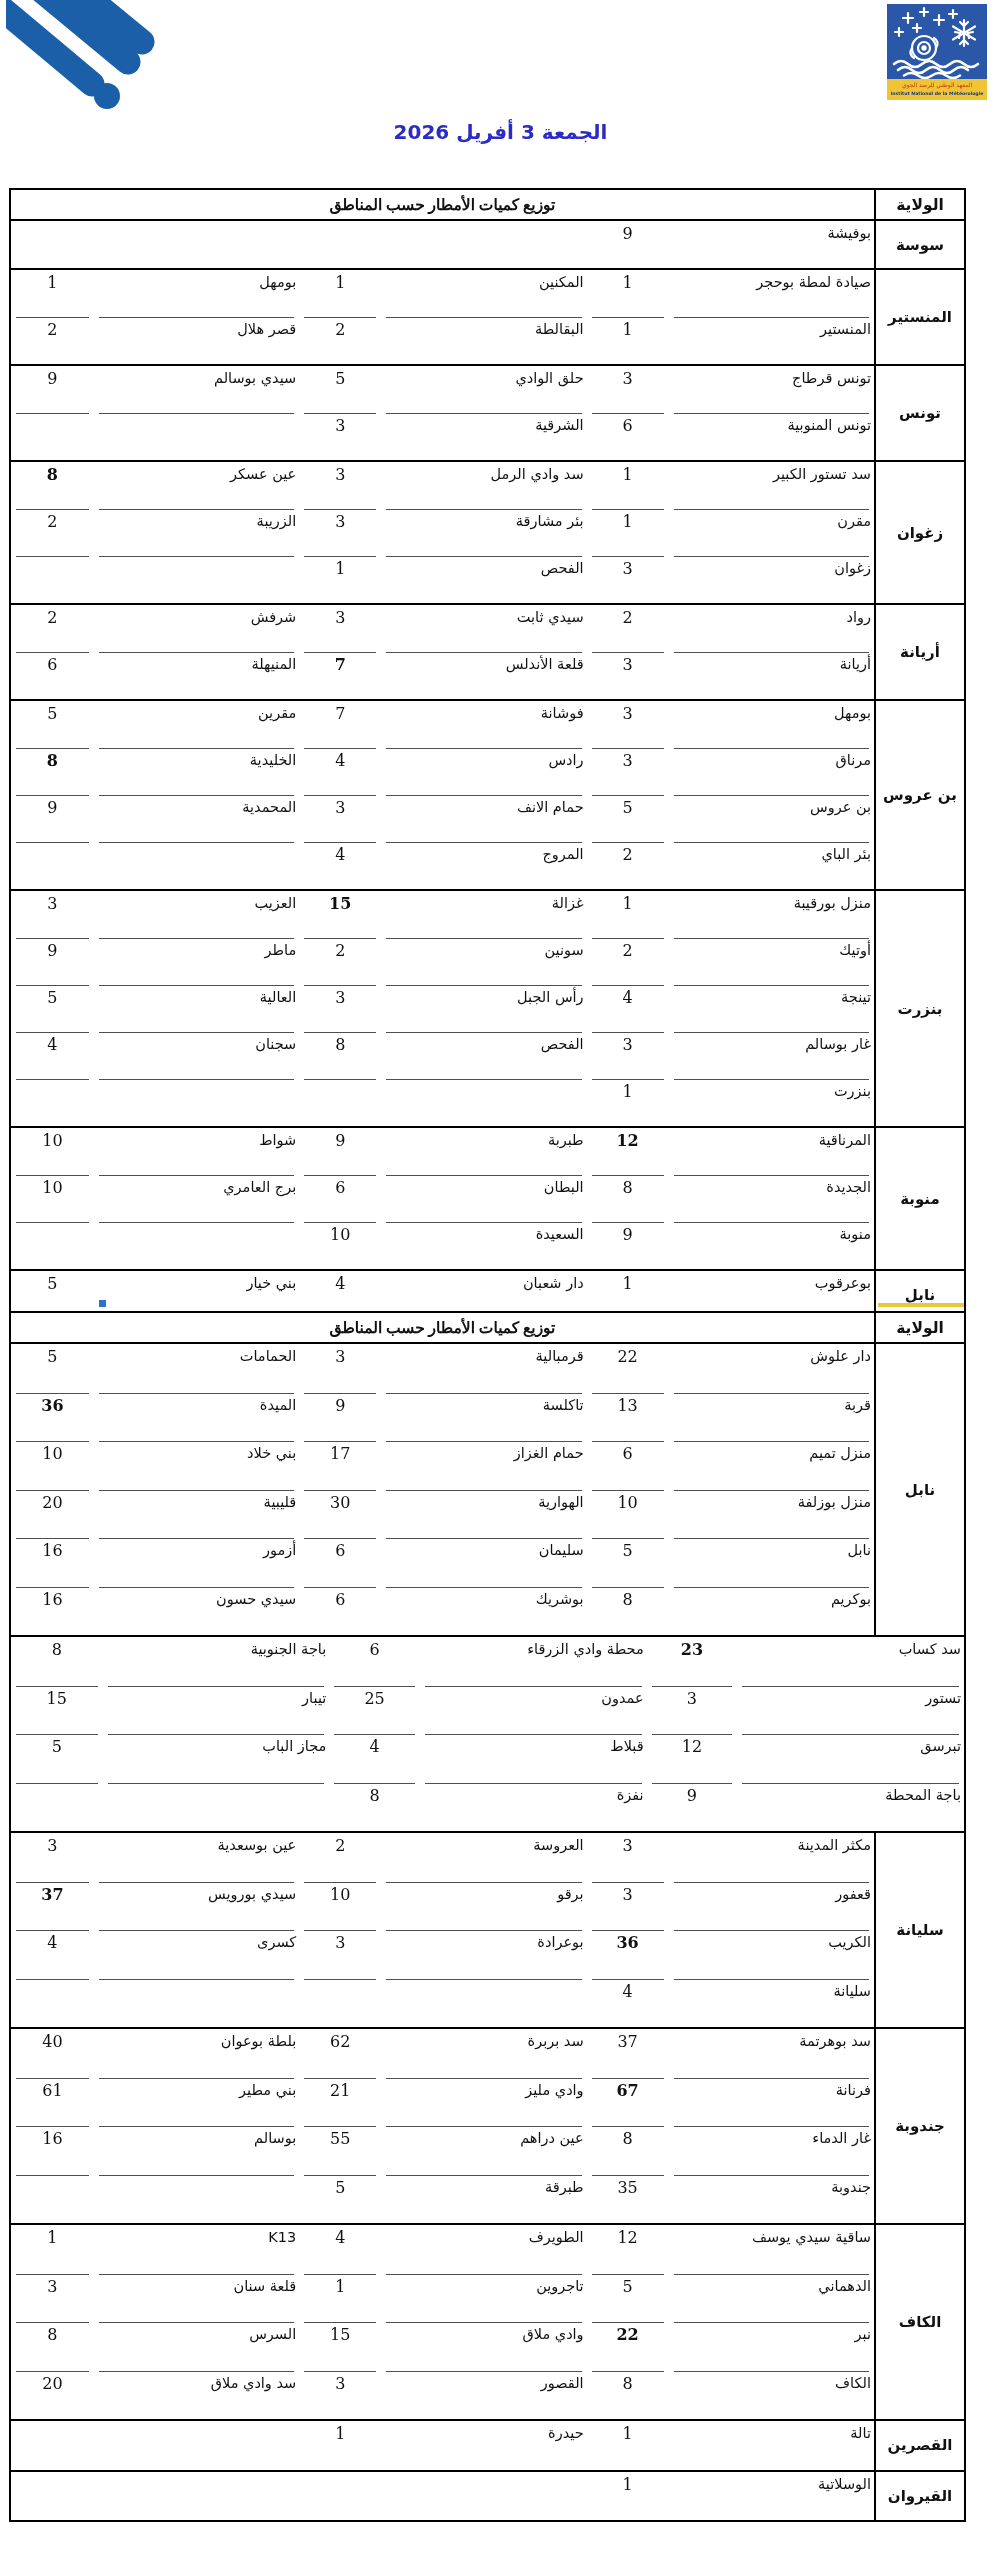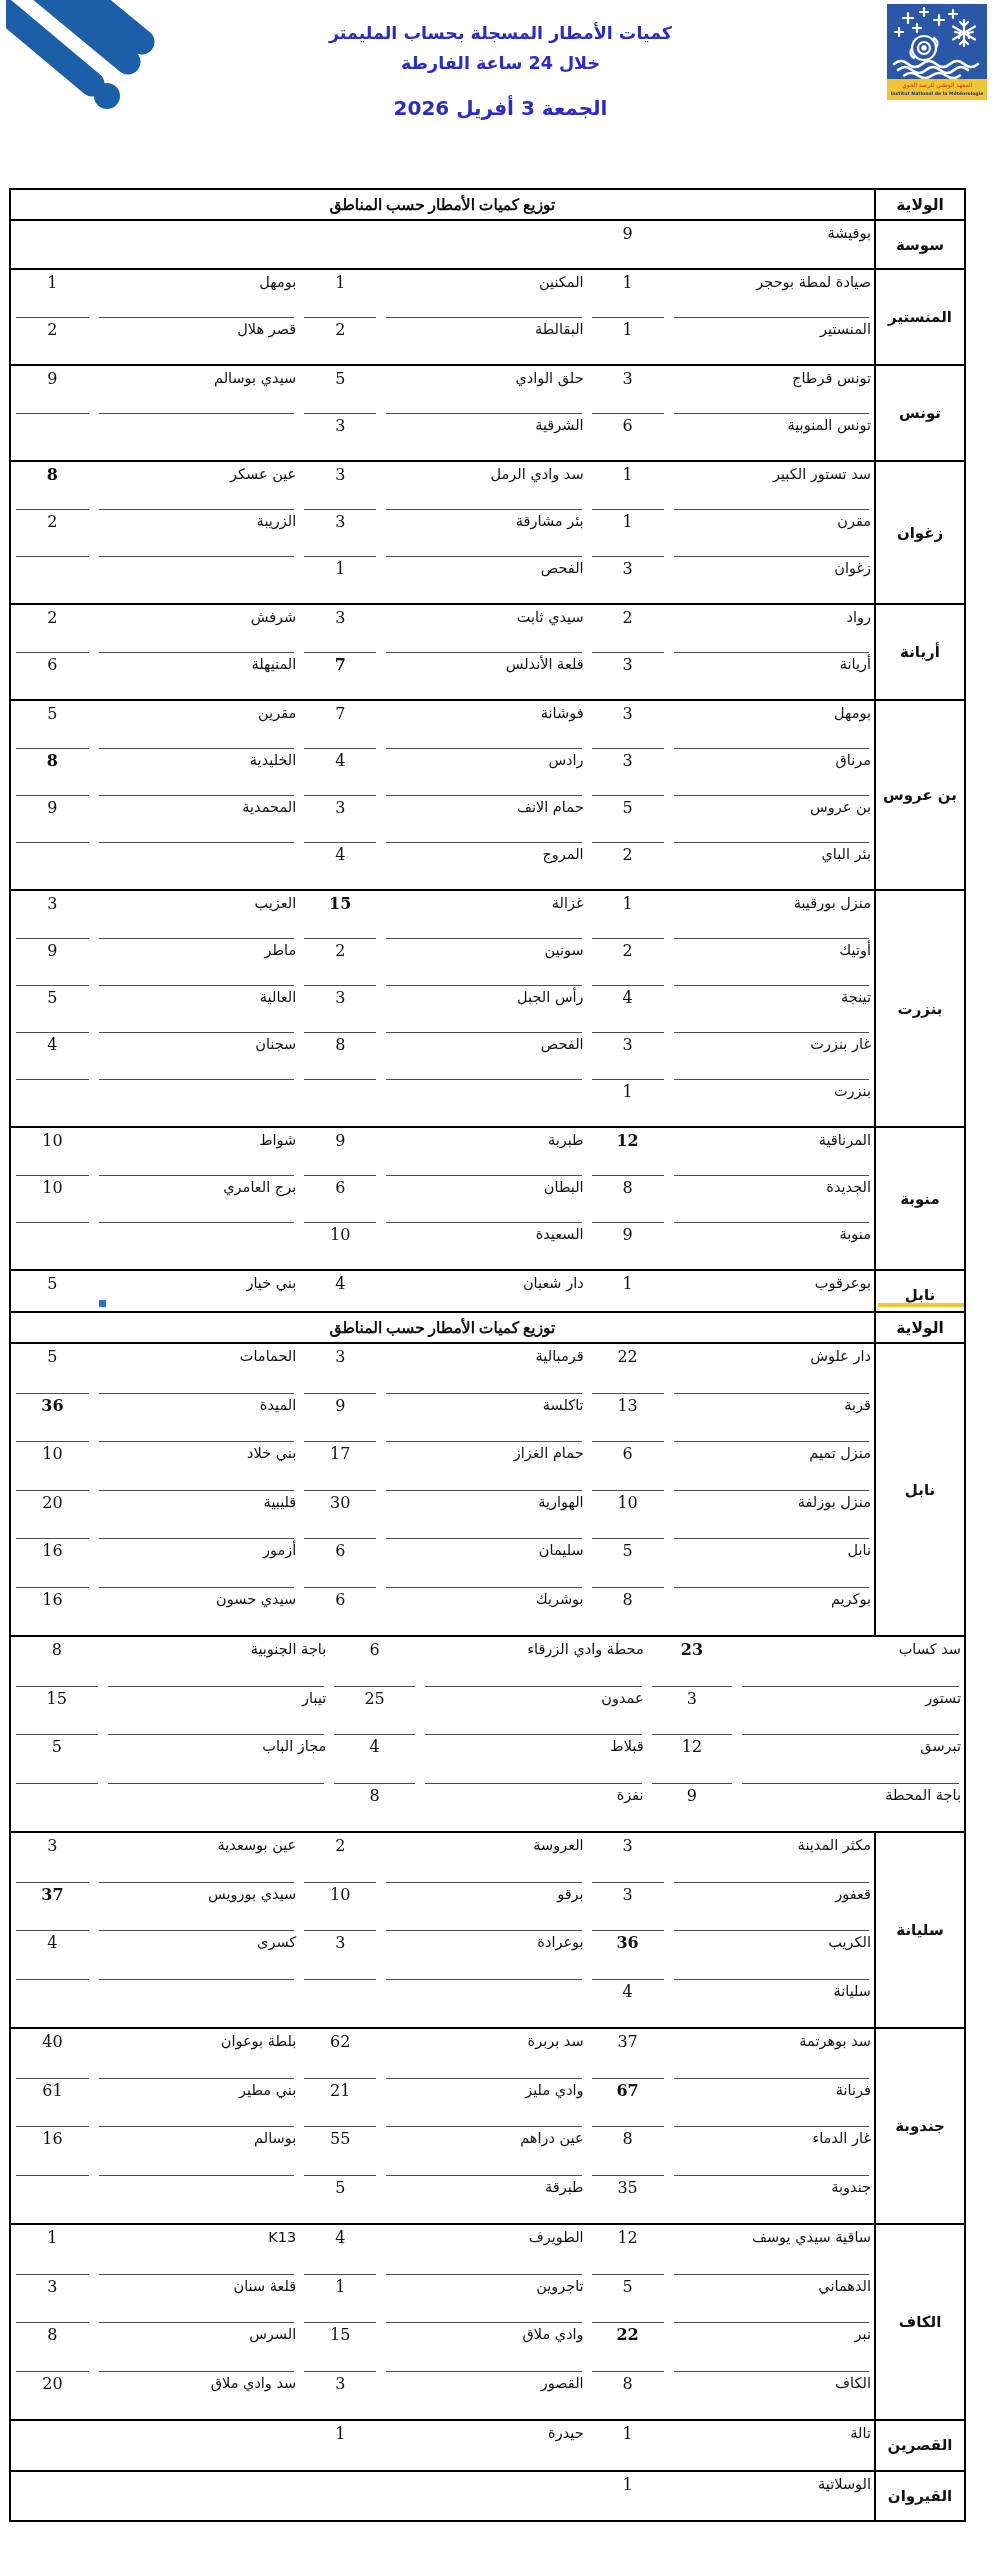--- a/index.html
+++ b/index.html
@@ -4,21 +4,21 @@
 <style>
   html,body{margin:0;padding:0;background:#888;}
   .page{
     position:relative; width:1001px; height:2560px; background:#ffffff;
     font-family:"DejaVu Sans", sans-serif; color:#111; direction:rtl; overflow:hidden;
   }
   
   .logo-left{position:absolute; left:0; top:0; width:170px; height:120px;}
   .titles{position:absolute; left:0; right:0; top:18px; text-align:center;
           font-weight:bold; font-size:17.5px; line-height:30px; color:#2b2bc6;}
-  .date-line{position:absolute; left:0; right:0; top:96px; text-align:center;
+  .date-line{position:absolute; left:0; right:0; top:120px; text-align:center;
           font-weight:bold; font-size:20px; color:#2b2bc6;}
   .inm-logo{position:absolute; left:auto; right:13px; top:4px; width:102px; height:96px;}
   
   .logo-left{right:auto; left:6px;}
 
   
   .tbl{position:absolute; left:9px; right:35px; border:2.5px solid #000; background:#fff;}
   .tbl-1{top:188px; --rh:47px;}
   .tbl-2{top:1311px; --rh:48.5px;}
   .thead{display:flex; height:29px; border-bottom:2.5px solid #000; font-weight:bold;}
@@ -53,24 +53,20 @@
 
   <svg class="logo-left" viewBox="0 0 170 120" aria-hidden="true">
     <g stroke="#1b5fa9" stroke-width="25" stroke-linecap="round" fill="none">
       <line x1="68" y1="-14" x2="136" y2="42"></line>
       <line x1="30" y1="-14" x2="122" y2="62"></line>
       <line x1="-12" y1="2" x2="86" y2="84"></line>
     </g>
     <circle cx="101" cy="96" r="13" fill="#1b5fa9"></circle>
   </svg>
 
-  <div class="titles">
-    <div>كميات الأمطار المسجلة بحساب المليمتر</div>
-    <div>خلال 24 ساعة الفارطة</div>
-  </div>
   <div class="date-line">الجمعة 3 أفريل 2026</div>
 
   <svg class="inm-logo" viewBox="0 0 102 96" aria-hidden="true">
     <rect x="1" y="0" width="100" height="75" fill="#2b57a8"></rect>
     <g stroke="#ffffff" stroke-width="2.2" stroke-linecap="round" fill="none">
 
       <g>
         <path d="M22 9v10M17 14h10"></path>
         <path d="M38 4v8M34 8h8"></path>
         <path d="M53 11v10M48 16h10"></path>
@@ -271,21 +267,21 @@
           </div>
           <div class="row">
             <div class="c name">تينجة</div>
             <div class="c val">4</div>
             <div class="c name">رأس الجبل</div>
             <div class="c val">3</div>
             <div class="c name">العالية</div>
             <div class="c val">5</div>
           </div>
           <div class="row">
-            <div class="c name">غار بنزرت</div>
+            <div class="c name">غار بوسالم</div>
             <div class="c val">3</div>
             <div class="c name">الفحص</div>
             <div class="c val">8</div>
             <div class="c name">سجنان</div>
             <div class="c val">4</div>
           </div>
           <div class="row">
             <div class="c name">بنزرت</div>
             <div class="c val">1</div>
             <div class="c name"></div>

